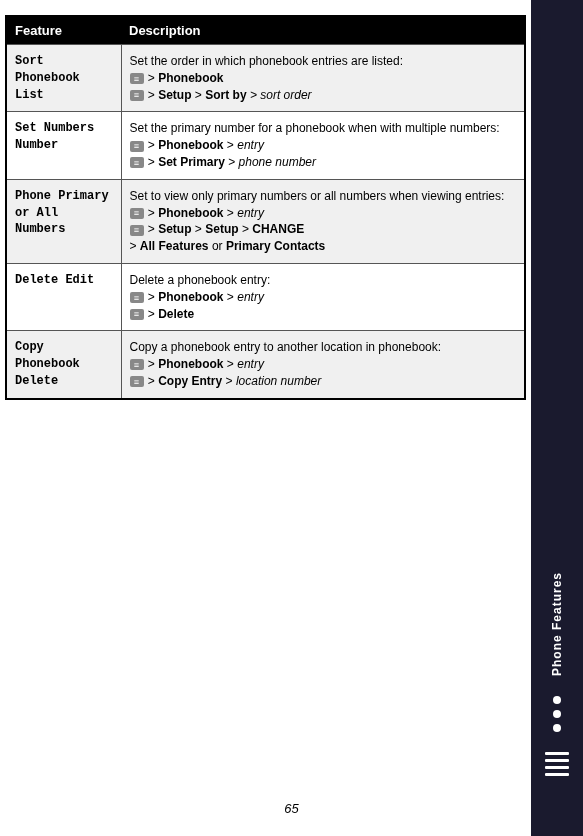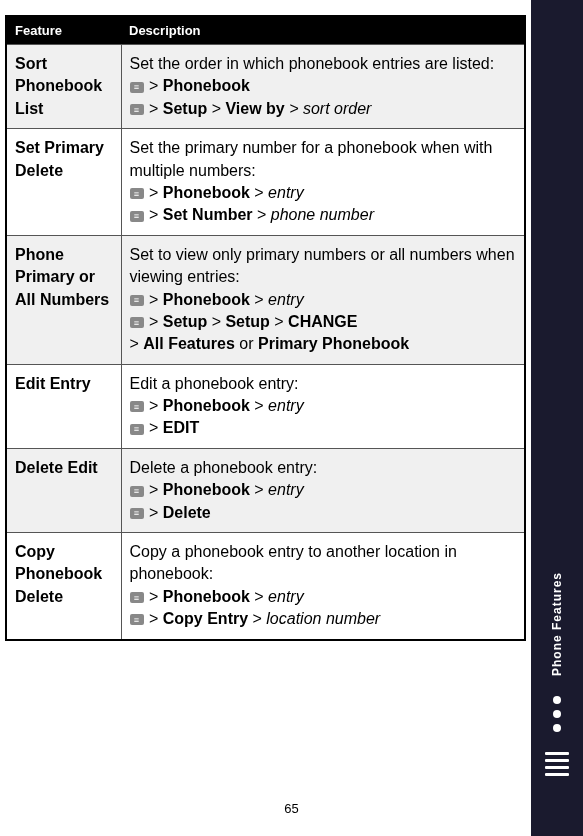--- a/index.html
+++ b/index.html
@@ -76,20 +76,21 @@
 
     
     .page-number {
       position: absolute;
       bottom: 20px;
       left: 50%;
       transform: translateX(-50%);
       font-size: 13px;
       color: #000000;
       margin-right: 52px;
+      font-style: italic;
     }
 
     
     .main-content {
       position: absolute;
       top: 15px;
       left: 5px;
       right: 57px;
       bottom: 50px;
     }
@@ -112,29 +113,30 @@
     }
 
     thead tr th:first-child {
       width: 115px;
     }
 
     tbody tr td {
       padding: 8px 8px;
       vertical-align: top;
       border: 1px solid #555555;
-      font-size: 16px;
+      font-size: 12px;
       line-height: 1.4;
     }
 
     tbody tr td:first-child {
       font-weight: bold;
-      font-size: 16px;
+      font-size: 12px;
       background: #ffffff;
       width: 115px;
+      font-family: Liberation Mono, monospace;
     }
 
     tbody tr:nth-child(odd) td {
       background: #f0f0f0;
     }
 
     tbody tr:nth-child(odd) td:first-child {
       background: #f0f0f0;
     }
 
@@ -191,46 +193,38 @@
           <th>Feature</th>
           <th>Description</th>
         </tr>
       </thead>
       <tbody id="table-body">
       <tr>
             <td>Sort Phonebook List</td>
             <td>
               <div>Set the order in which phonebook entries are listed:</div>
               <div><span class="menu-icon"></span> &gt; <b>Phonebook</b></div>
-              <div><span class="menu-icon"></span> &gt; <b>Setup</b> &gt; <b>View by</b><em> &gt; sort order</em></div>
-            </td>
-          </tr>
-          <tr>
-            <td>Set Primary Delete</td>
+              <div><span class="menu-icon"></span> &gt; <b>Setup</b> &gt; <b>Sort by</b><em> &gt; sort order</em></div>
+            </td>
+          </tr>
+          <tr>
+            <td>Set Numbers Number</td>
             <td>
               <div>Set the primary number for a phonebook when with multiple numbers:</div>
               <div><span class="menu-icon"></span> &gt; <b>Phonebook</b> &gt; <em>entry</em></div>
-              <div><span class="menu-icon"></span> &gt; <b>Set Number</b> &gt; <em>phone number</em></div>
+              <div><span class="menu-icon"></span> &gt; <b>Set Primary</b> &gt; <em>phone number</em></div>
             </td>
           </tr>
           <tr>
             <td>Phone Primary or All Numbers</td>
             <td>
               <div>Set to view only primary numbers or all numbers when viewing entries:</div>
               <div><span class="menu-icon"></span> &gt; <b>Phonebook</b> &gt; <em>entry</em></div>
               <div><span class="menu-icon"></span> &gt; <b>Setup</b> &gt; <b>Setup</b> &gt; <b>CHANGE</b></div>
-              <div> &gt; <b>All Features</b> or <b>Primary Phonebook</b></div>
-            </td>
-          </tr>
-          <tr>
-            <td>Edit Entry</td>
-            <td>
-              <div>Edit a phonebook entry:</div>
-              <div><span class="menu-icon"></span> &gt; <b>Phonebook</b> &gt; <em>entry</em></div>
-              <div><span class="menu-icon"></span> &gt;  <b>EDIT</b></div>
+              <div> &gt; <b>All Features</b> or <b>Primary Contacts</b></div>
             </td>
           </tr>
           <tr>
             <td>Delete Edit</td>
             <td>
               <div>Delete a phonebook entry:</div>
               <div><span class="menu-icon"></span> &gt; <b>Phonebook</b> &gt; <em>entry</em></div>
               <div><span class="menu-icon"></span> &gt; <b>Delete</b></div>
             </td>
           </tr>

